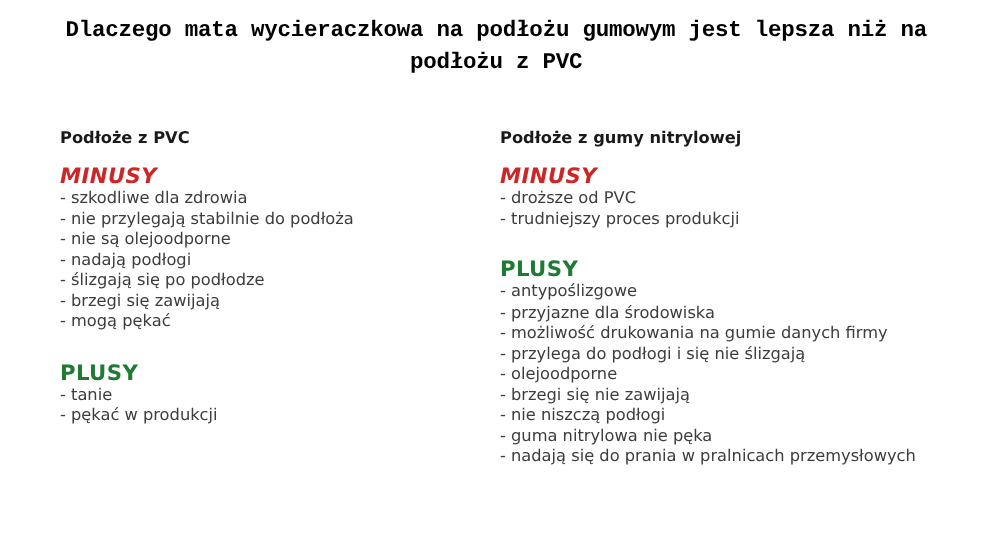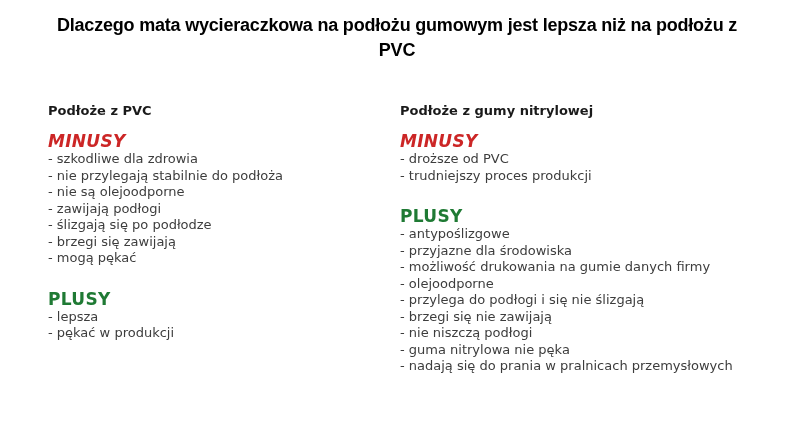--- a/index.html
+++ b/index.html
@@ -13,21 +13,21 @@
     height: 447px;
     background: #ffffff;
     overflow: hidden;
     font-family: "DejaVu Sans", "Liberation Sans", sans-serif;
   }
   .title {
     margin: 0;
     padding-top: 13px;
     width: 100%;
     text-align: center;
-    font-family: Liberation Sans, sans-serif;
+    font-family: Liberation Mono, monospace;
     font-size: 18px;
     font-weight: bold;
     line-height: 1.4;
     color: var(--title, #000000);
     letter-spacing: -0.2px;
   }
   .title-inner {
     display: inline-block;
     max-width: 690px;
   }
@@ -79,46 +79,46 @@
 
   <div class="columns">
 
     <section class="col col-left">
       <h2 class="col-header">Podłoże z PVC</h2>
       <h3 class="list-heading minus">MINUSY</h3>
       <ul class="items">
           <li>- szkodliwe dla zdrowia</li>
           <li>- nie przylegają stabilnie do podłoża</li>
           <li>- nie są olejoodporne</li>
-          <li>- zawijają podłogi</li>
+          <li>- nadają podłogi</li>
           <li>- ślizgają się po podłodze</li>
           <li>- brzegi się zawijają</li>
           <li>- mogą pękać</li>
         </ul>
       <h3 class="list-heading plus">PLUSY</h3>
       <ul class="items">
-          <li>- lepsza</li>
+          <li>- tanie</li>
           <li>- pękać w produkcji</li>
         </ul>
     </section>
 
     <section class="col col-right">
       <h2 class="col-header">Podłoże z gumy nitrylowej</h2>
       <h3 class="list-heading minus">MINUSY</h3>
       <ul class="items">
           <li>- droższe od PVC</li>
           <li>- trudniejszy proces produkcji</li>
         </ul>
       <h3 class="list-heading plus">PLUSY</h3>
       <ul class="items">
           <li>- antypoślizgowe</li>
           <li>- przyjazne dla środowiska</li>
           <li>- możliwość drukowania na gumie danych firmy</li>
+          <li>- przylega do podłogi i się nie ślizgają</li>
           <li>- olejoodporne</li>
-          <li>- przylega do podłogi i się nie ślizgają</li>
           <li>- brzegi się nie zawijają</li>
           <li>- nie niszczą podłogi</li>
           <li>- guma nitrylowa nie pęka</li>
           <li>- nadają się do prania w pralnicach przemysłowych</li>
         </ul>
     </section>
 
   </div>
 </div>
 

